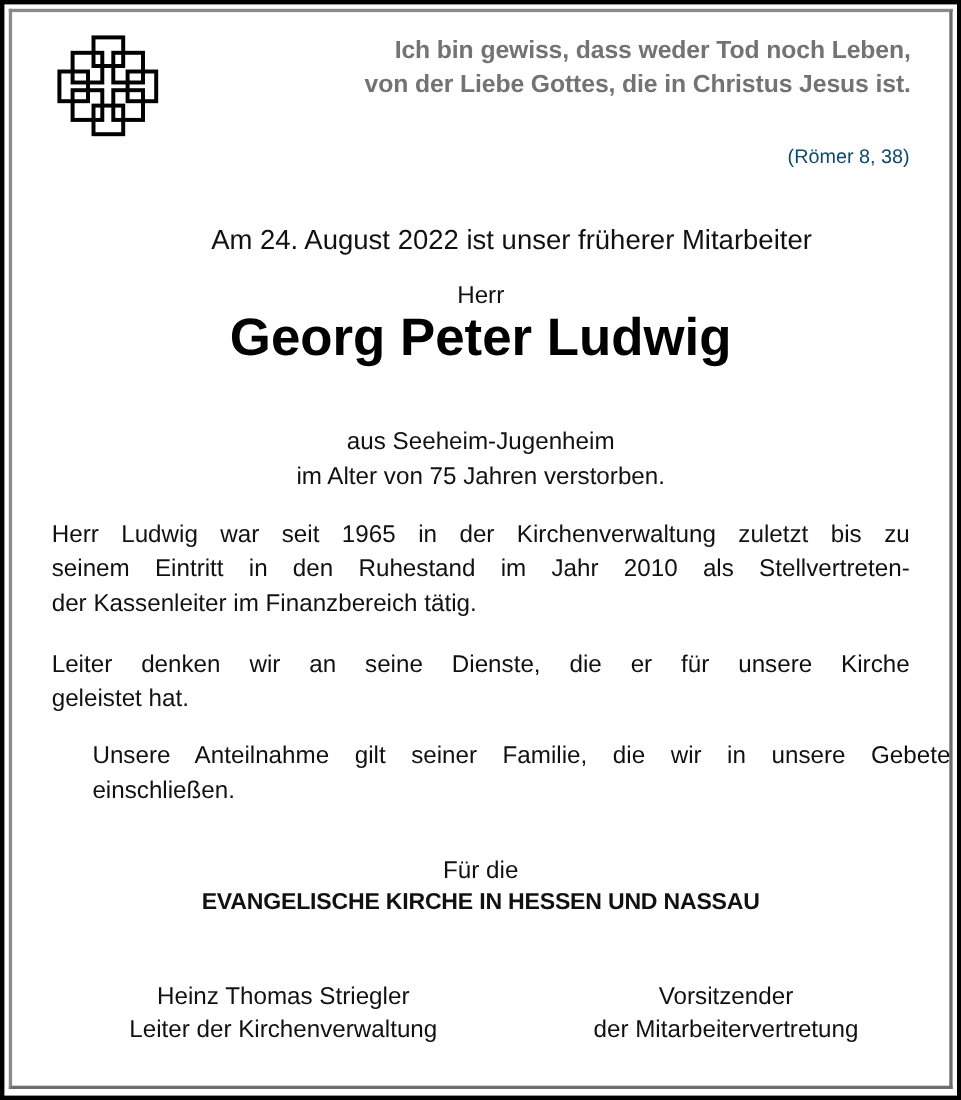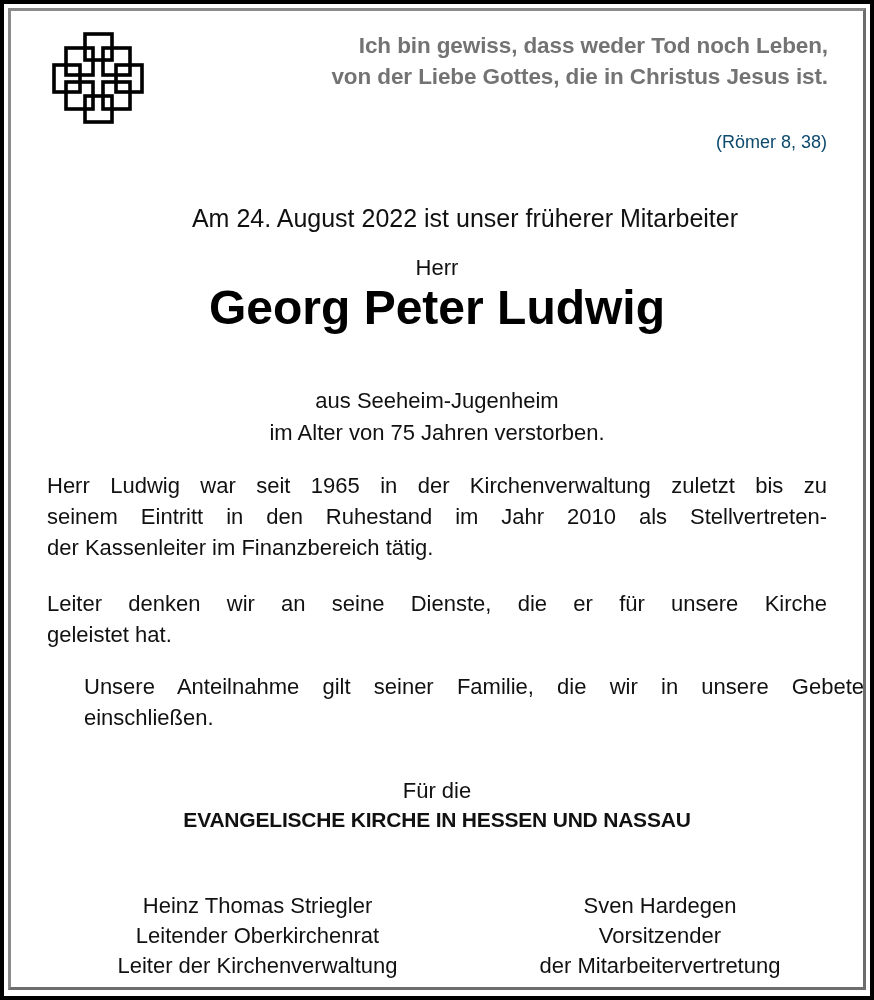--- a/index.html
+++ b/index.html
@@ -178,21 +178,19 @@
 <div class="paragraph p3">
   <div style="text-align:justify;text-align-last:justify;">Unsere Anteilnahme gilt seiner Familie, die wir in unsere Gebete</div>
   <div>einschließen.</div>
 </div>
 
 <div class="center for-label">Für die</div>
 <div class="center org-name">EVANGELISCHE KIRCHE IN HESSEN UND NASSAU</div>
 
 <div class="signer signer-left">
   <div>Heinz Thomas Striegler</div>
-  <div>Leitender Oberkirchenrat</div>
   <div>Leiter der Kirchenverwaltung</div>
 </div>
 
 <div class="signer signer-right">
-  <div>Sven Hardegen</div>
   <div>Vorsitzender</div>
   <div>der Mitarbeitervertretung</div>
 </div>
 
 </body></html>

